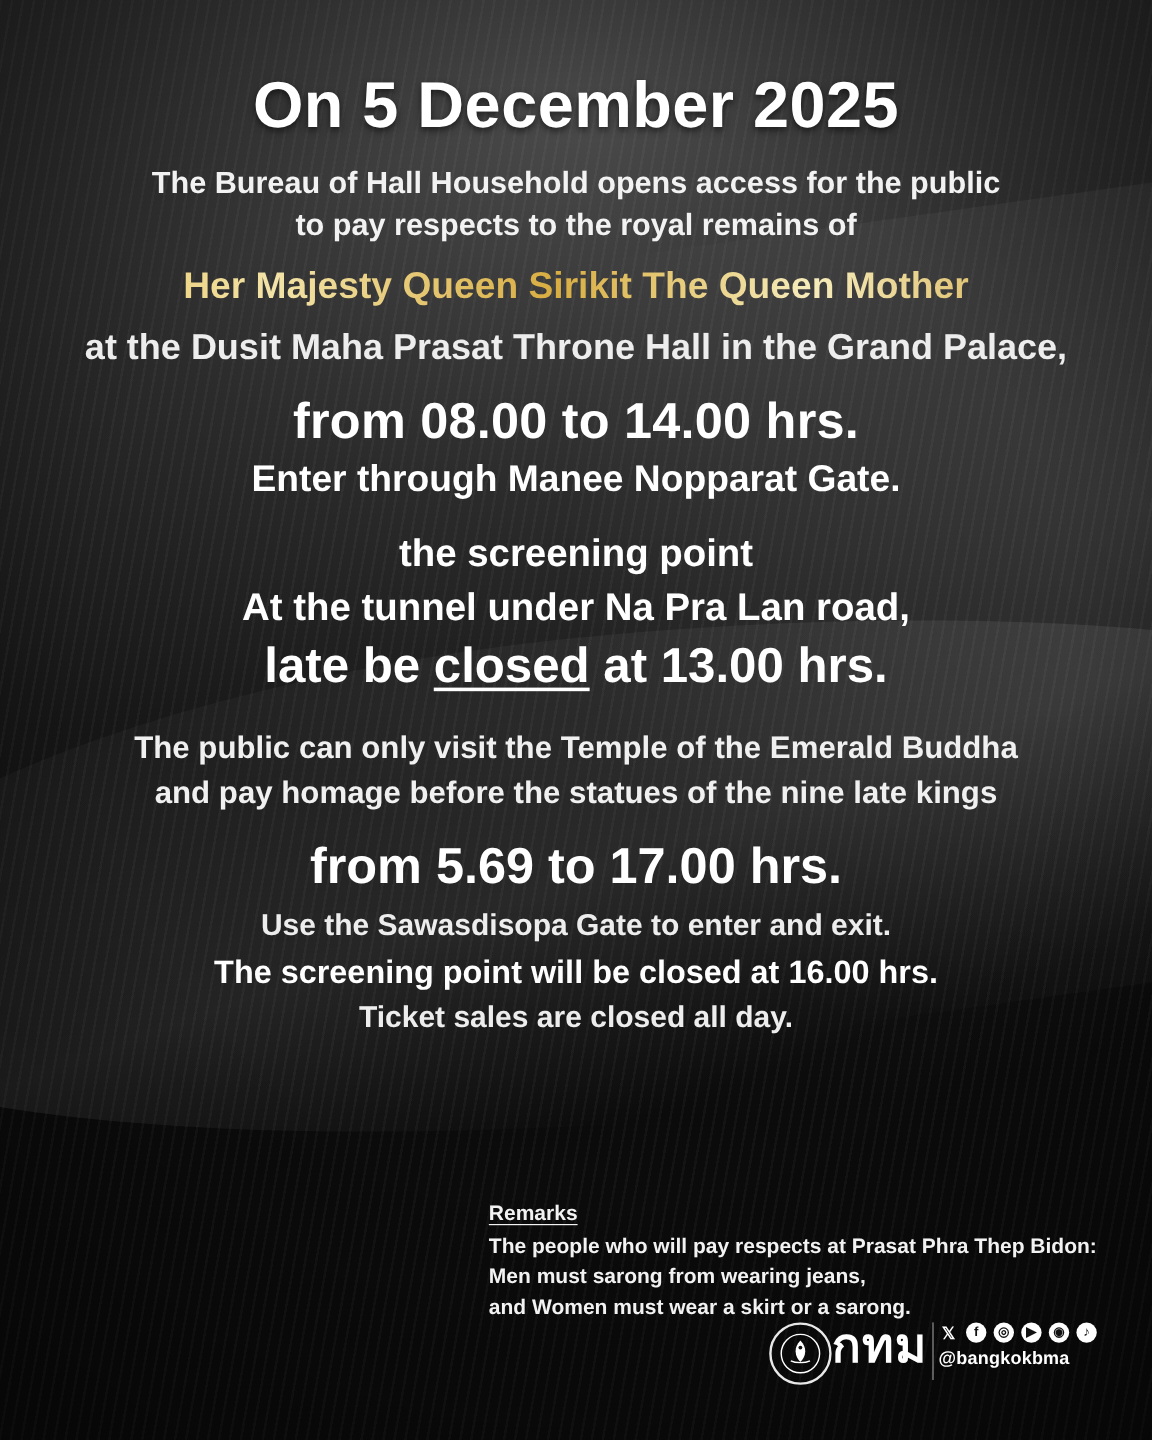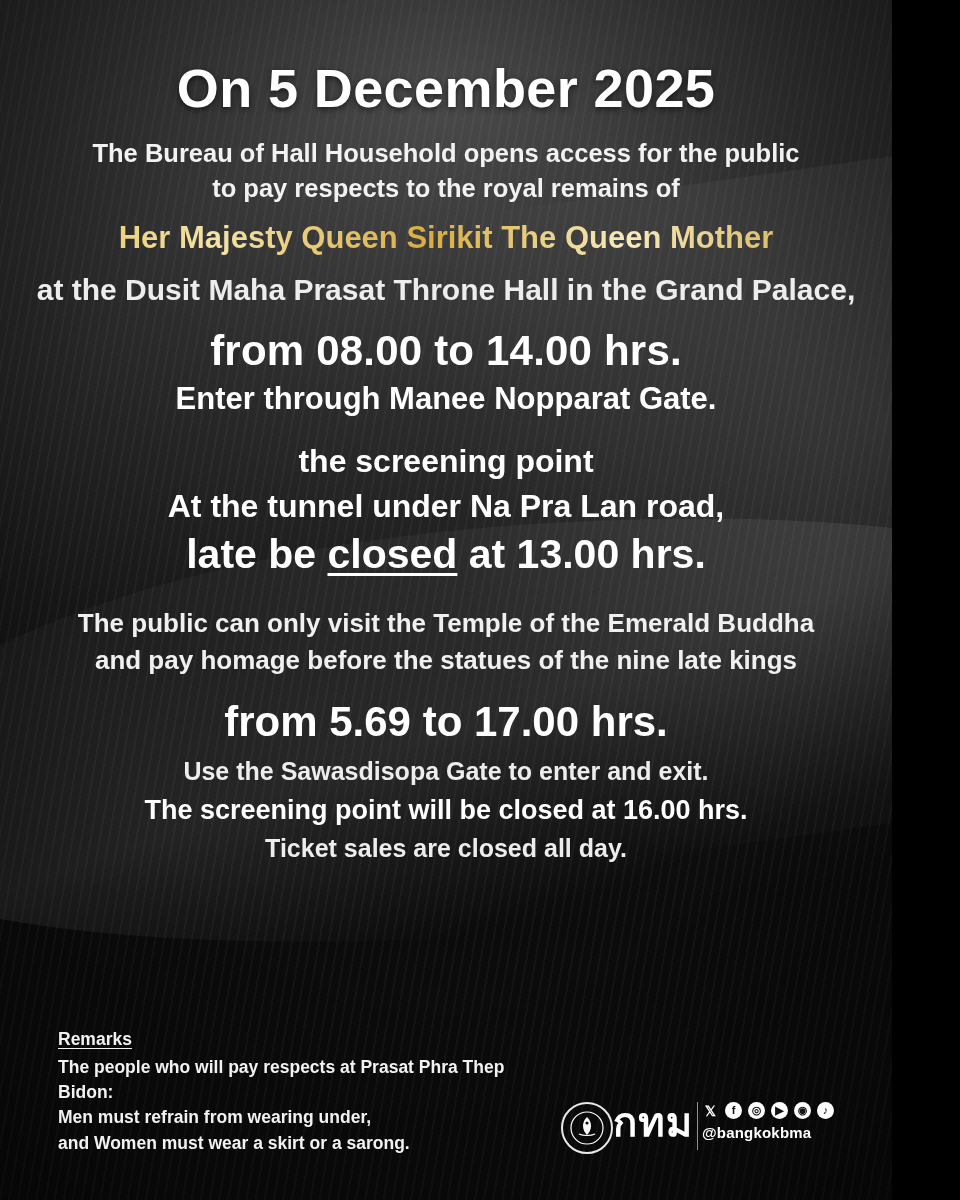--- a/index.html
+++ b/index.html
@@ -6,21 +6,21 @@
   html, body {
     margin: 0;
     padding: 0;
     background: #000;
   }
   body {
     font-family: "Liberation Sans", sans-serif;
   }
   .poster {
     position: relative;
-    width: 892px;
+    width: 960px;
     height: 1200px;
     overflow: hidden;
     background:
       radial-gradient(ellipse 120% 70% at 50% 8%, #4a4a4a 0%, #2b2b2b 38%, #161616 70%, #0b0b0b 100%),
       #111;
     color: #fff;
   }
   
   .sheen-a {
     position: absolute;
@@ -170,21 +170,22 @@
   }
   .footer {
     position: absolute;
     left: 0;
     right: 0;
     bottom: 44px;
     z-index: 4;
     display: flex;
     align-items: flex-end;
     justify-content: space-between;
-    padding: 0 58px;
+    padding: 0 46px;
+    flex-direction: column;
   }
   .remarks {
     text-align: left;
     font-size: 17.5px;
     font-weight: bold;
     line-height: 1.45;
     color: #f2f2f2;
     max-width: 600px;
   }
   .remarks .rtitle {
@@ -297,21 +298,21 @@
     <p class="note2">The screening point will be closed at 16.00 hrs.</p>
     <p class="note3">Ticket sales are closed all day.</p>
 
   </div>
 
   <div class="footer">
 
     <div class="remarks">
       <div class="rtitle">Remarks</div>
       <div>The people who will pay respects at Prasat Phra Thep Bidon:</div>
-      <div>Men must refrain from wearing under,</div>
+      <div>Men must sarong from wearing jeans,</div>
       <div>and Women must wear a skirt or a sarong.</div>
     </div>
 
     <div class="brand">
       <div class="seal">
         <svg width="36" height="36" viewBox="0 0 36 36" aria-hidden="true">
           <circle cx="18" cy="18" r="16" fill="none" stroke="#ffffff" stroke-width="1.2"></circle>
           <path d="M18 7 c3 3 4 6 4 9 c0 4 -2 7 -4 9 c-2 -2 -4 -5 -4 -9 c0 -3 1 -6 4 -9 z" fill="#ffffff"></path>
           <path d="M10 24 c4 2 12 2 16 0" fill="none" stroke="#ffffff" stroke-width="1.2"></path>
           <circle cx="18" cy="13" r="1.6" fill="#111111"></circle>

